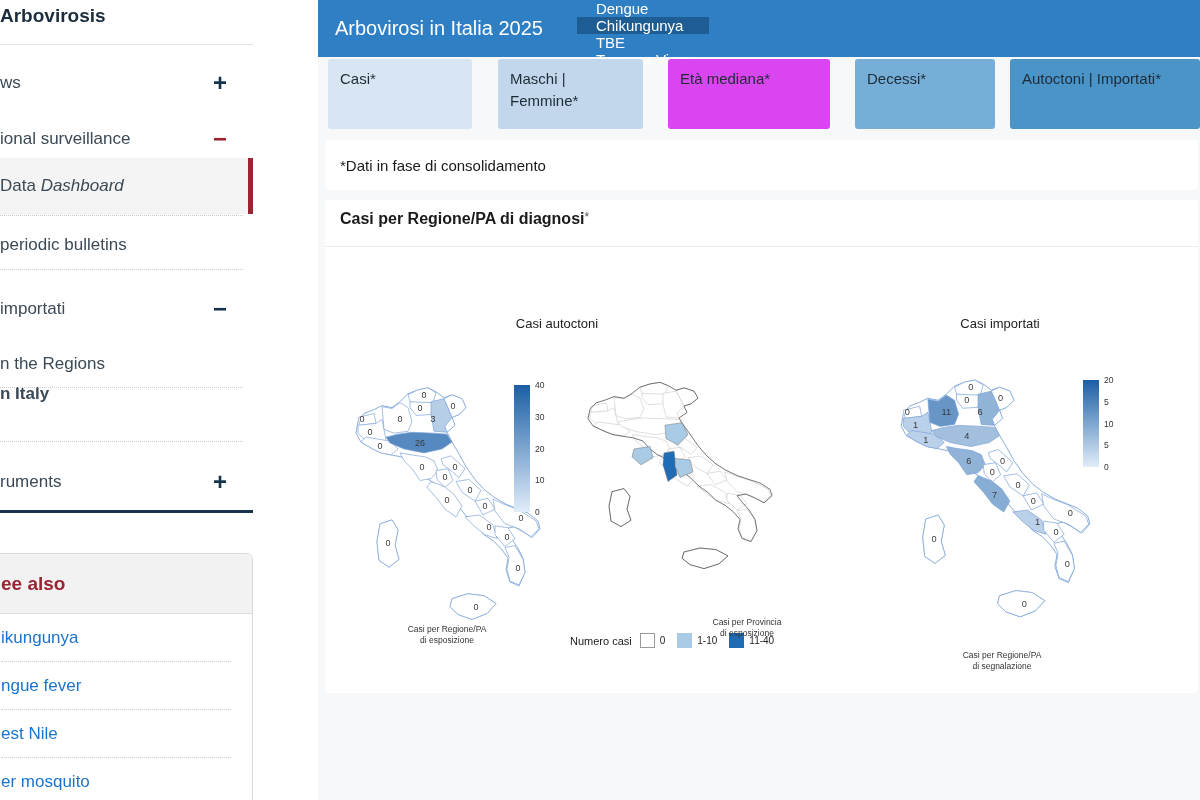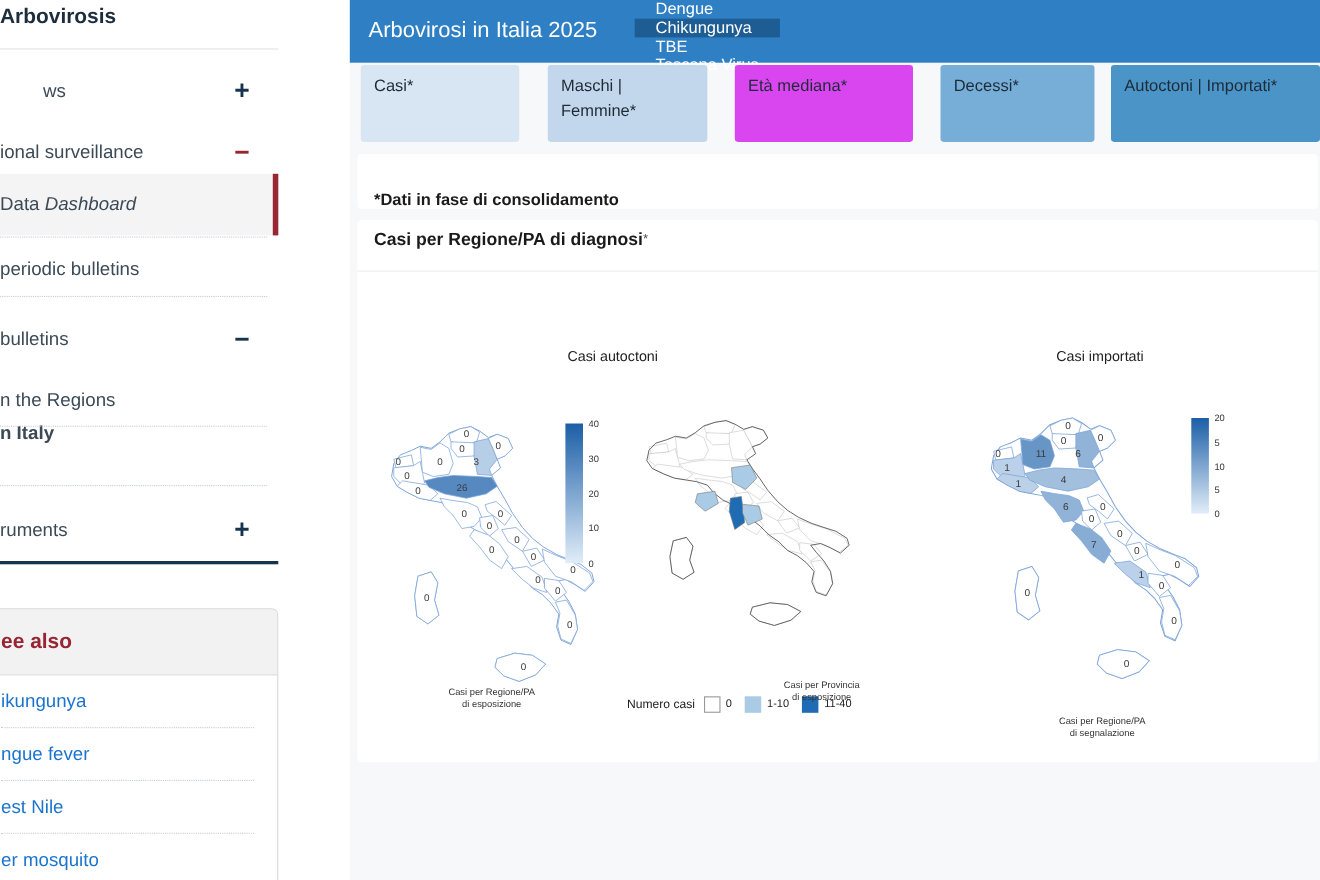--- a/index.html
+++ b/index.html
@@ -33,21 +33,21 @@
   .main-bg { left:318px; top:0; width:882px; height:800px; background:#f6f8fa; }
   .hdr { left:318px; top:0; width:882px; height:57px; background:#2e7fc4; display:flex; align-items:stretch; }
   .hdr-title { align-self:center; color:#fff; font-size:20px; padding-left:17px; margin-right:34px; white-space:nowrap; }
   .tab { display:flex; align-items:center; padding:0 19px; color:#fff; font-size:15px; cursor:pointer; white-space:nowrap; }
   .tab.active { background:#1e5d94; }
 
   .card { top:59px; height:70px; border-radius:3px; padding:9px 12px; font-size:15px;
     color:#1d2b36; line-height:1.45; cursor:pointer; }
 
   .panel { background:#fff; border-radius:4px; }
-  .note-panel { left:325px; top:140px; width:873px; height:50px; display:flex; align-items:flex-end;font-weight:bold; }
+  .note-panel { left:325px; top:140px; width:873px; height:50px; display:flex; align-items:center; }
   .note-panel span { font-size:15px; color:#1a1a1a; padding-left:15px; }
   .section-panel { left:325px; top:200px; width:873px; height:493px; }
   .section-title { position:absolute; left:15px; top:10px; font-size:16px; font-weight:bold; color:#1a1a1a; }
   .section-title .ast { font-weight:normal; font-size:12px; vertical-align:top; color:#555; }
   .section-divider { position:absolute; left:0; top:46px; width:873px; border-top:1px solid #ededed; }
 
   .map-title { font-size:13px; color:#222; transform:translateX(-50%); white-space:nowrap; }
   .map-caption { font-size:8.5px; color:#333; transform:translateX(-50%); text-align:center; white-space:pre-line; line-height:1.35; }
   .cbar { width:16px; }
   .cbar-lbl { position:absolute; font-size:8.5px; color:#333; }
@@ -58,36 +58,36 @@
   svg text { font-family:"Liberation Sans", sans-serif; }
 </style>
 </head>
 <body>
 
 <div class="page">
 
   <div class="abs sb-title">Arbovirosis</div>
   <div class="abs sb-divider"></div>
   <nav id="sidebar-nav">
-      <div class="abs sb-item" style="top: 58px; height: 50px; padding-left: 39px;">
+      <div class="abs sb-item" style="top: 58px; height: 50px;">
         <span class="lbl">ws</span>
         <span class="toggle">+</span>
       </div>
       <div class="abs sb-item" style="top: 114px; height: 50px;">
         <span class="lbl">ional surveillance</span>
         <span class="toggle red">−</span>
       </div>
       <div class="abs sb-item active" style="top: 158px; height: 56px;">
         <span class="lbl">Data <span class="ital">Dashboard</span></span>
       </div>
       <div class="abs sb-item" style="top: 222px; height: 46px;">
         <span class="lbl">periodic bulletins</span>
       </div>
       <div class="abs sb-item" style="top: 284px; height: 50px;">
-        <span class="lbl">bulletins</span>
+        <span class="lbl">importati</span>
         <span class="toggle">−</span>
       </div>
       <div class="abs sb-item" style="top: 342px; height: 44px;">
         <span class="lbl">n the Regions</span>
       </div>
       <div class="abs sb-item" style="top: 372px; height: 44px; font-weight: bold;">
         <span class="lbl">n Italy</span>
       </div>
       <div class="abs sb-item" style="top: 458px; height: 48px;">
         <span class="lbl">ruments</span>

